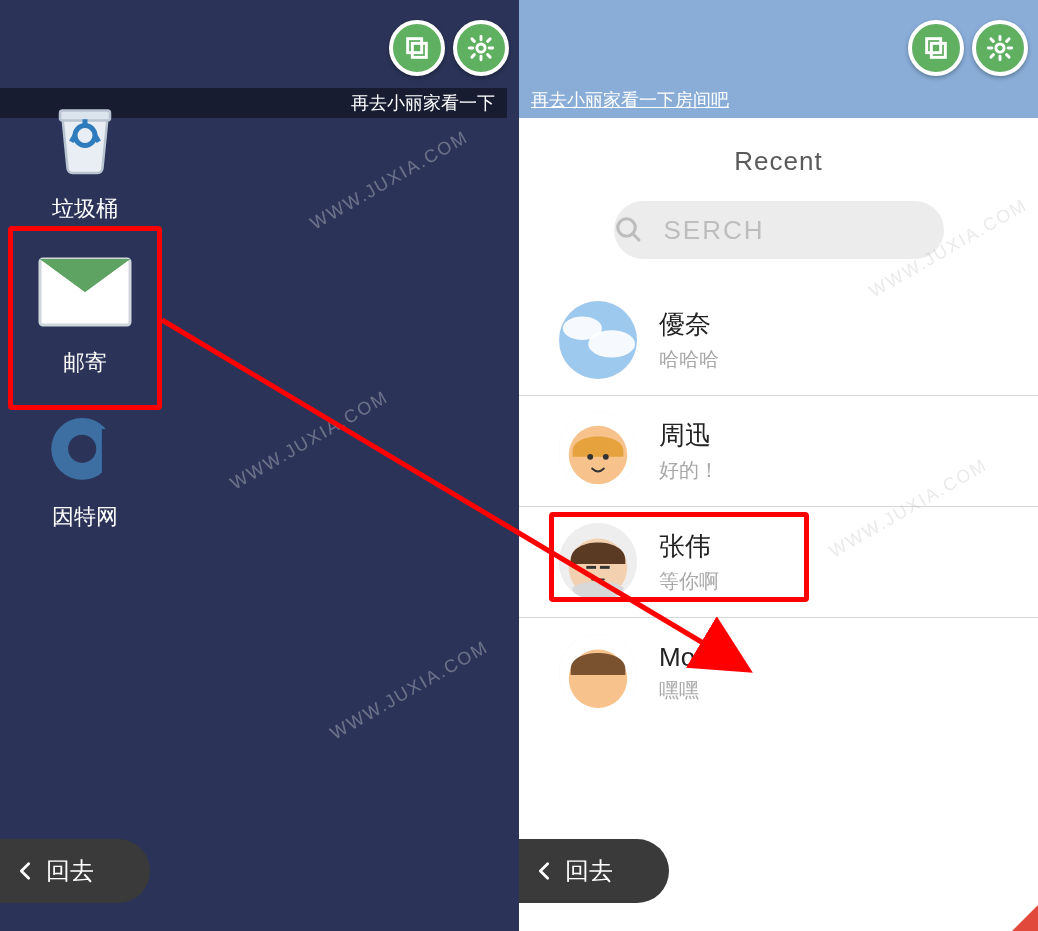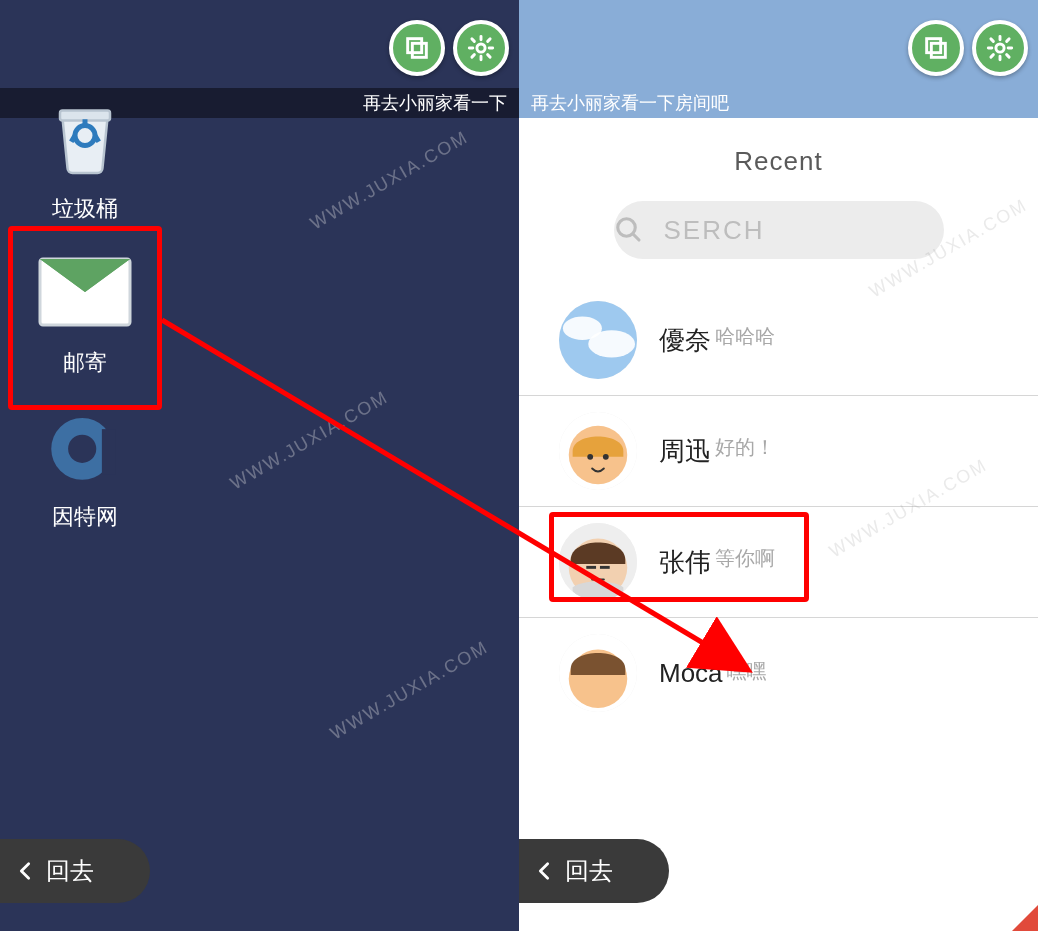--- a/index.html
+++ b/index.html
@@ -45,43 +45,44 @@
     box-shadow: 0 2px 4px rgba(0,0,0,.3);
     display: flex;
     align-items: center;
     justify-content: center;
   }
   .circ-btn svg { width: 28px; height: 28px; }
   
   .objective {
     position: absolute;
     top: 88px;
-    left: 0; right: 0;
+    left: 0; right: 12px;
     height: 30px;
     background: #181c31;
     color: #fff;
     font-size: 18px;
     display: flex;
     align-items: center;
     padding-left: 12px;
     padding-right: 12px;
     white-space: nowrap;
     overflow: hidden;
   }
   .panel-left .objective { justify-content: flex-end; }
   .panel-right .objective-r {
     position: relative;
     left:0; right:0;
     height: 30px;
     background: #89add7;
     color: #fff;
     font-size: 18px;
     display:flex;
-    align-items:center;
+    align-items:flex-start;
     padding-left:12px;
+    text-decoration:underline;
   }
   .right-header {
     height: 118px;
     background: #89add7;
     position: relative;
   }
   
   .desk-area {
     position: absolute;
     top: 90px;
@@ -191,21 +192,21 @@
   }
   .chat-row:first-child { border-top: none; }
   .avatar {
     width: 78px;
     height: 78px;
     border-radius: 50%;
     flex-shrink: 0;
     background:#eee;
     overflow:hidden;
   }
-  .chat-text { display:flex; flex-direction:row; gap:4px; }
+  .chat-text { display:flex; flex-direction:column; gap:4px; }
   .chat-name { font-size: 26px; color: #222; font-weight: 500; }
   .chat-msg { font-size: 20px; color: #a8a8a8; }
   .hl2 {
     position: absolute;
     border: 5px solid #ff0000;
     border-radius: 4px;
     pointer-events:none;
     left: 30px;
     width: 260px;
     height: 90px;

